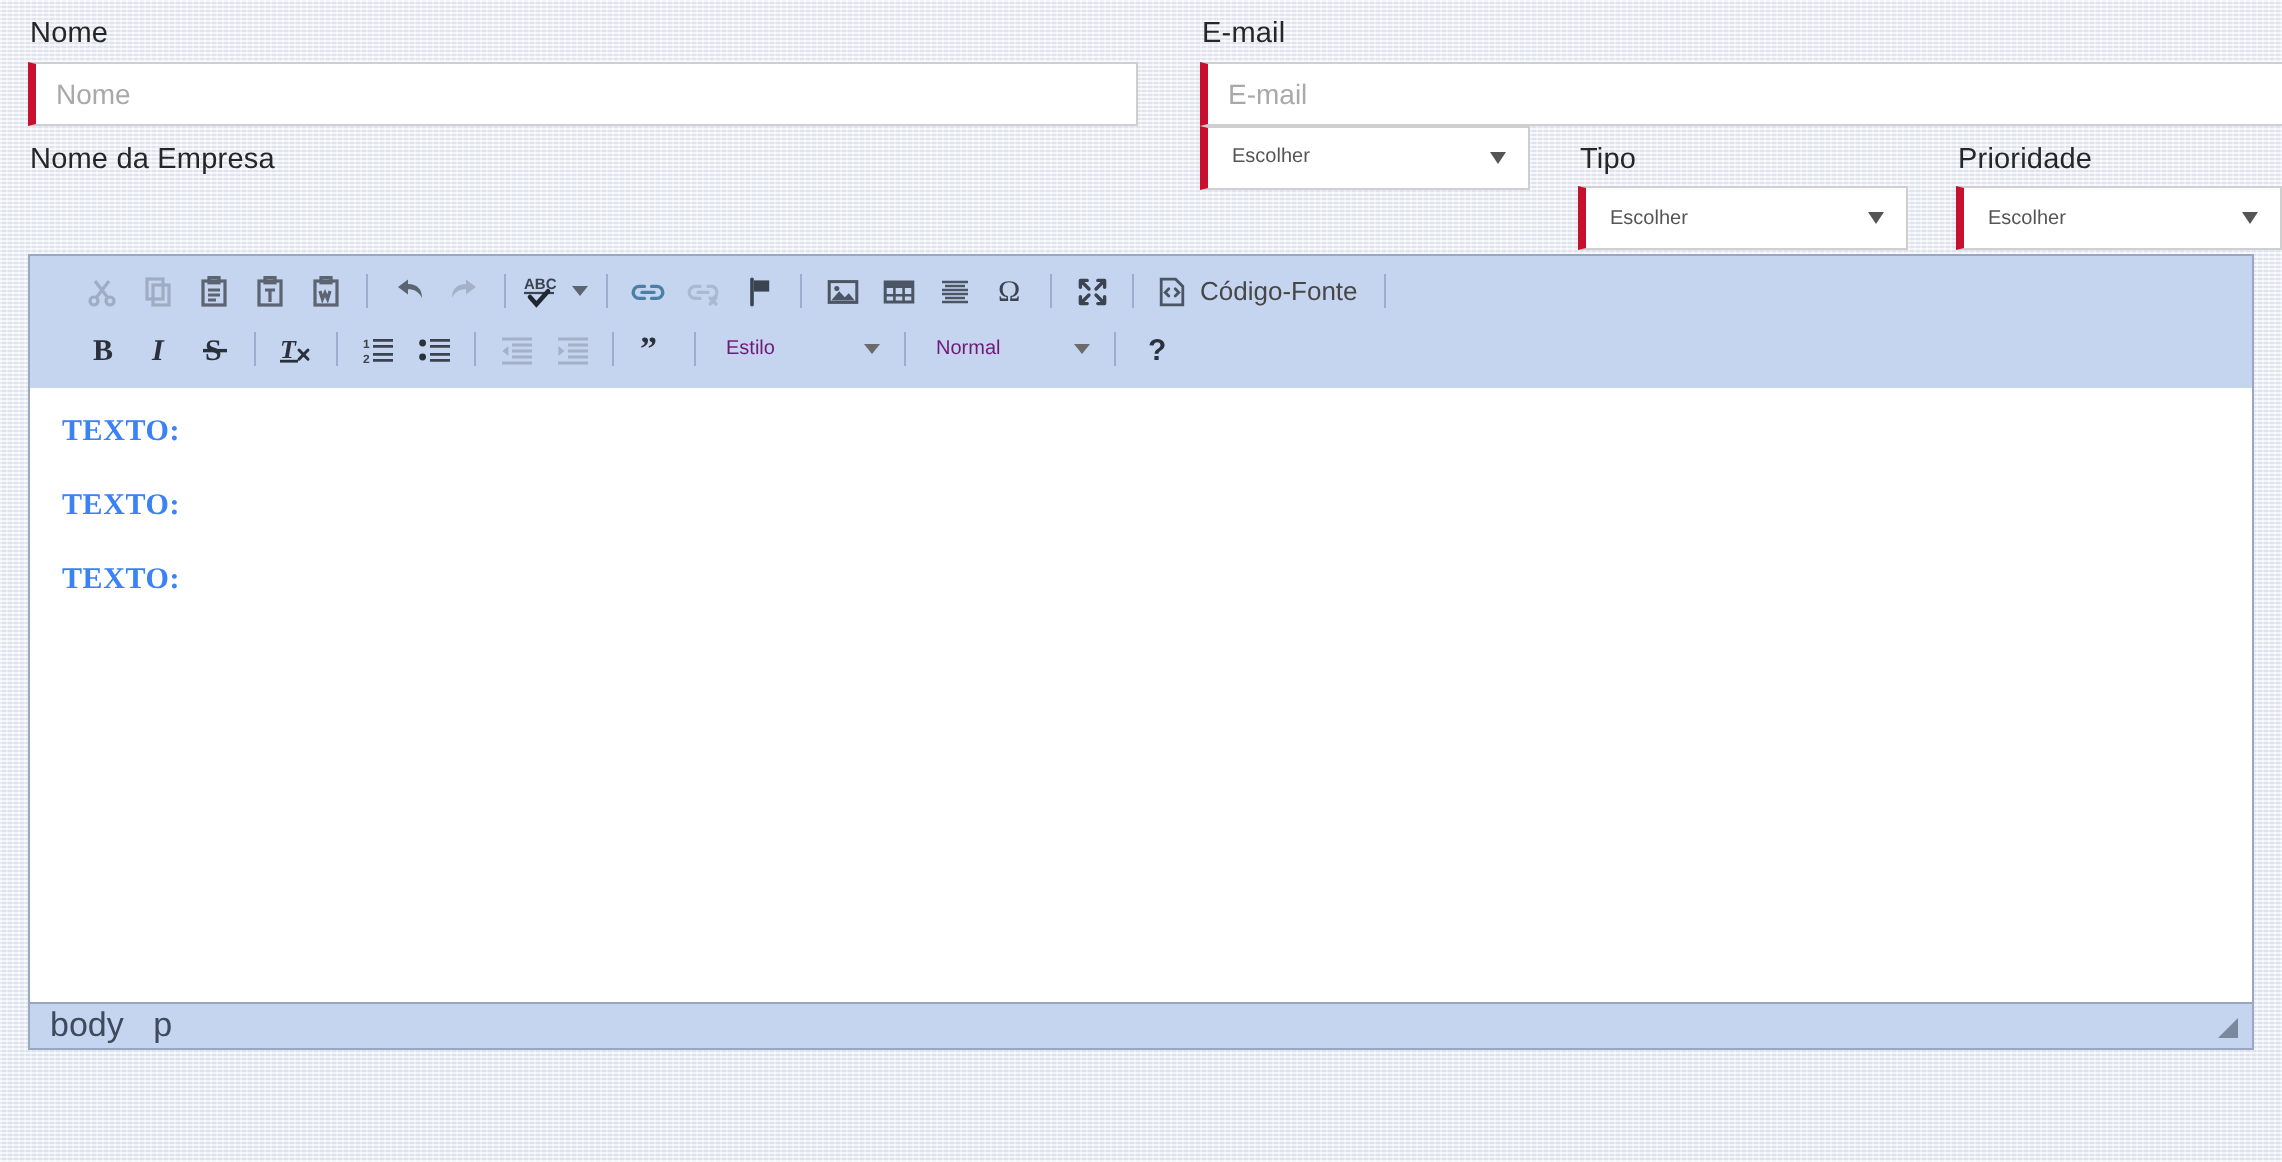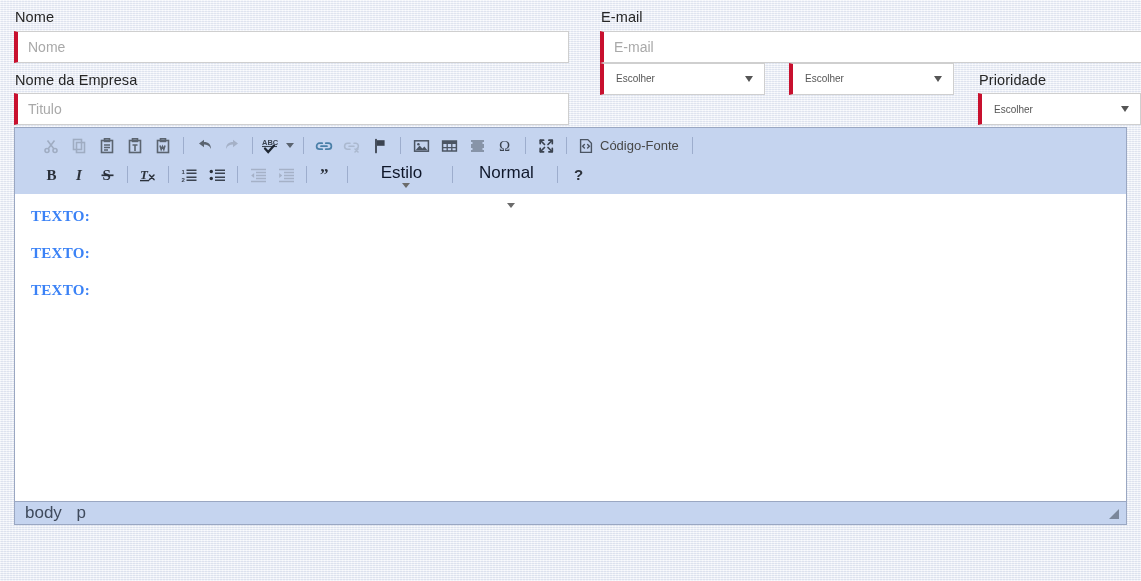--- a/index.html
+++ b/index.html
@@ -75,22 +75,22 @@
 
   .sbtn {
     display:flex; align-items:center; height:24px; padding:0 7px 0 5px;
     cursor:pointer; border-radius:2px; font-size:13px; color:#474747;
     white-space:nowrap;
   }
   .sbtn .lbl { margin-left:6px; }
 
   .combo {
     display:flex; align-items:center; justify-content:space-between;
-    height:24px; cursor:pointer; border-radius:2px; color:#0f172a;
-    font-size:17px; padding:0 6px 0 9px;flex-direction:column;
+    height:24px; cursor:pointer; border-radius:2px; color:#701a75;
+    font-size:10px; padding:0 6px 0 9px;
   }
   .combo.estilo { width: 92px; }
   .combo.formato { width: 92px; gap: 20px; }
   .combo .ccaret {
     width:0;height:0;
     border-left:4px solid transparent;border-right:4px solid transparent;
     border-top:5px solid #6b6b6b; margin-left:8px;
   }
 
   .content {
@@ -133,35 +133,33 @@
       <div class="field-label">E-mail</div>
       <div class="control">
         <input type="text" placeholder="E-mail" style="">
       </div>
     </div>
   </div>
 
   <div class="row">
     <div class="col-left">
       <div class="field-label">Nome da Empresa</div>
-      <div class="control">
-        <input type="text" placeholder="Titulo" style="">
-      </div>
     </div>
 
     <div class="col-right selects">
 
       <div class="sel-group">
         <div class="control">
           <div class="sel-val">Escolher</div>
           <div class="caret"></div>
         </div>
       </div>
 
       <div class="sel-group">
+        <div class="field-label">Tipo</div>
         <div class="control">
           <div class="sel-val">Escolher</div>
           <div class="caret"></div>
         </div>
       </div>
 
       <div class="sel-group">
         <div class="field-label">Prioridade</div>
         <div class="control">
           <div class="sel-val">Escolher</div>

